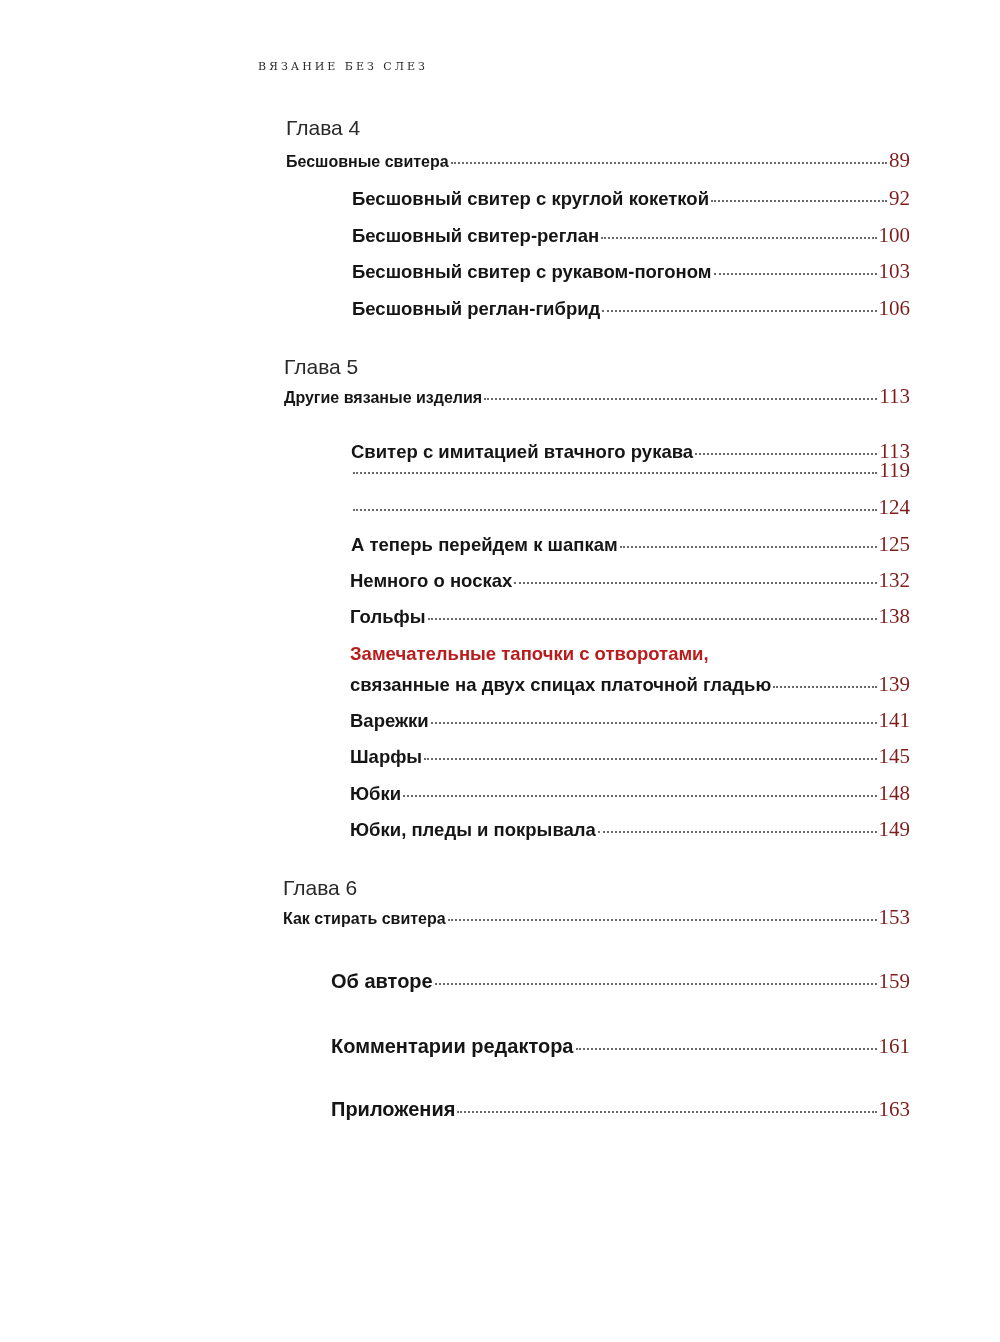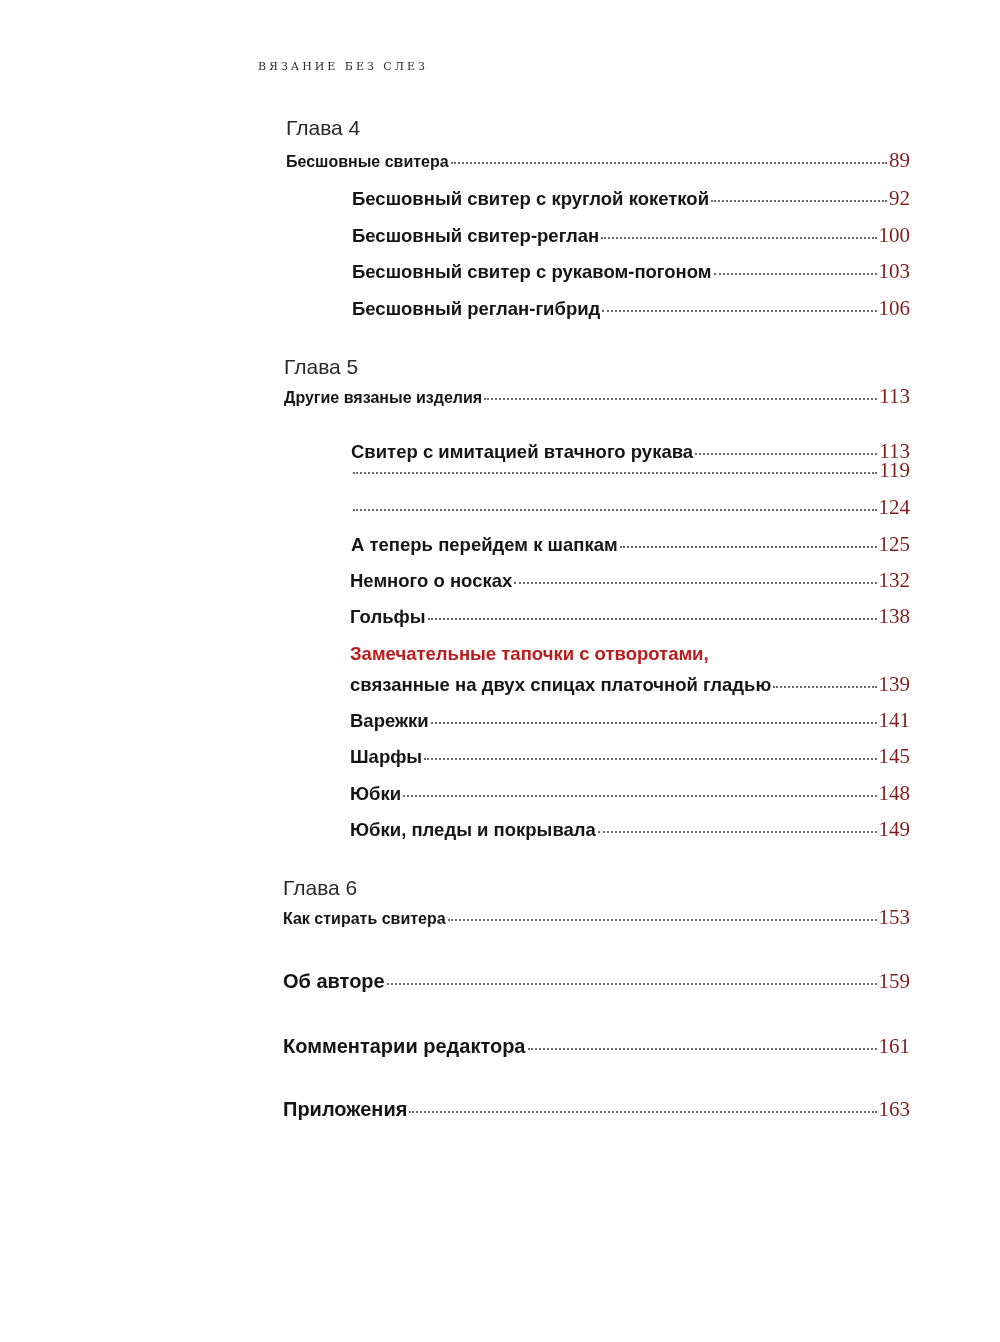--- a/index.html
+++ b/index.html
@@ -50,21 +50,21 @@
     }
     .entry .page {
       font-family: Liberation Serif, serif;
       font-weight: normal;
       color: #7f1d1d;
     }
     .entry.chapter .title { font-size: 16px; }
     .entry.chapter .page { font-size: 21px; }
     .entry.sub .title { font-size: 18.5px; }
     .entry.sub .page { font-size: 21px; }
-    .entry.top .title { font-size: 20px; }
+    .entry.top .title { font-size: 20px; margin-left: 48px; }
     .entry.top .page { font-size: 21px; }
     .multi {
       position: absolute;
       font-family: "Liberation Sans", sans-serif;
       font-weight: bold;
       font-size: 18.5px;
       color: #b91c1c;
       white-space: nowrap;
     }
   </style>

